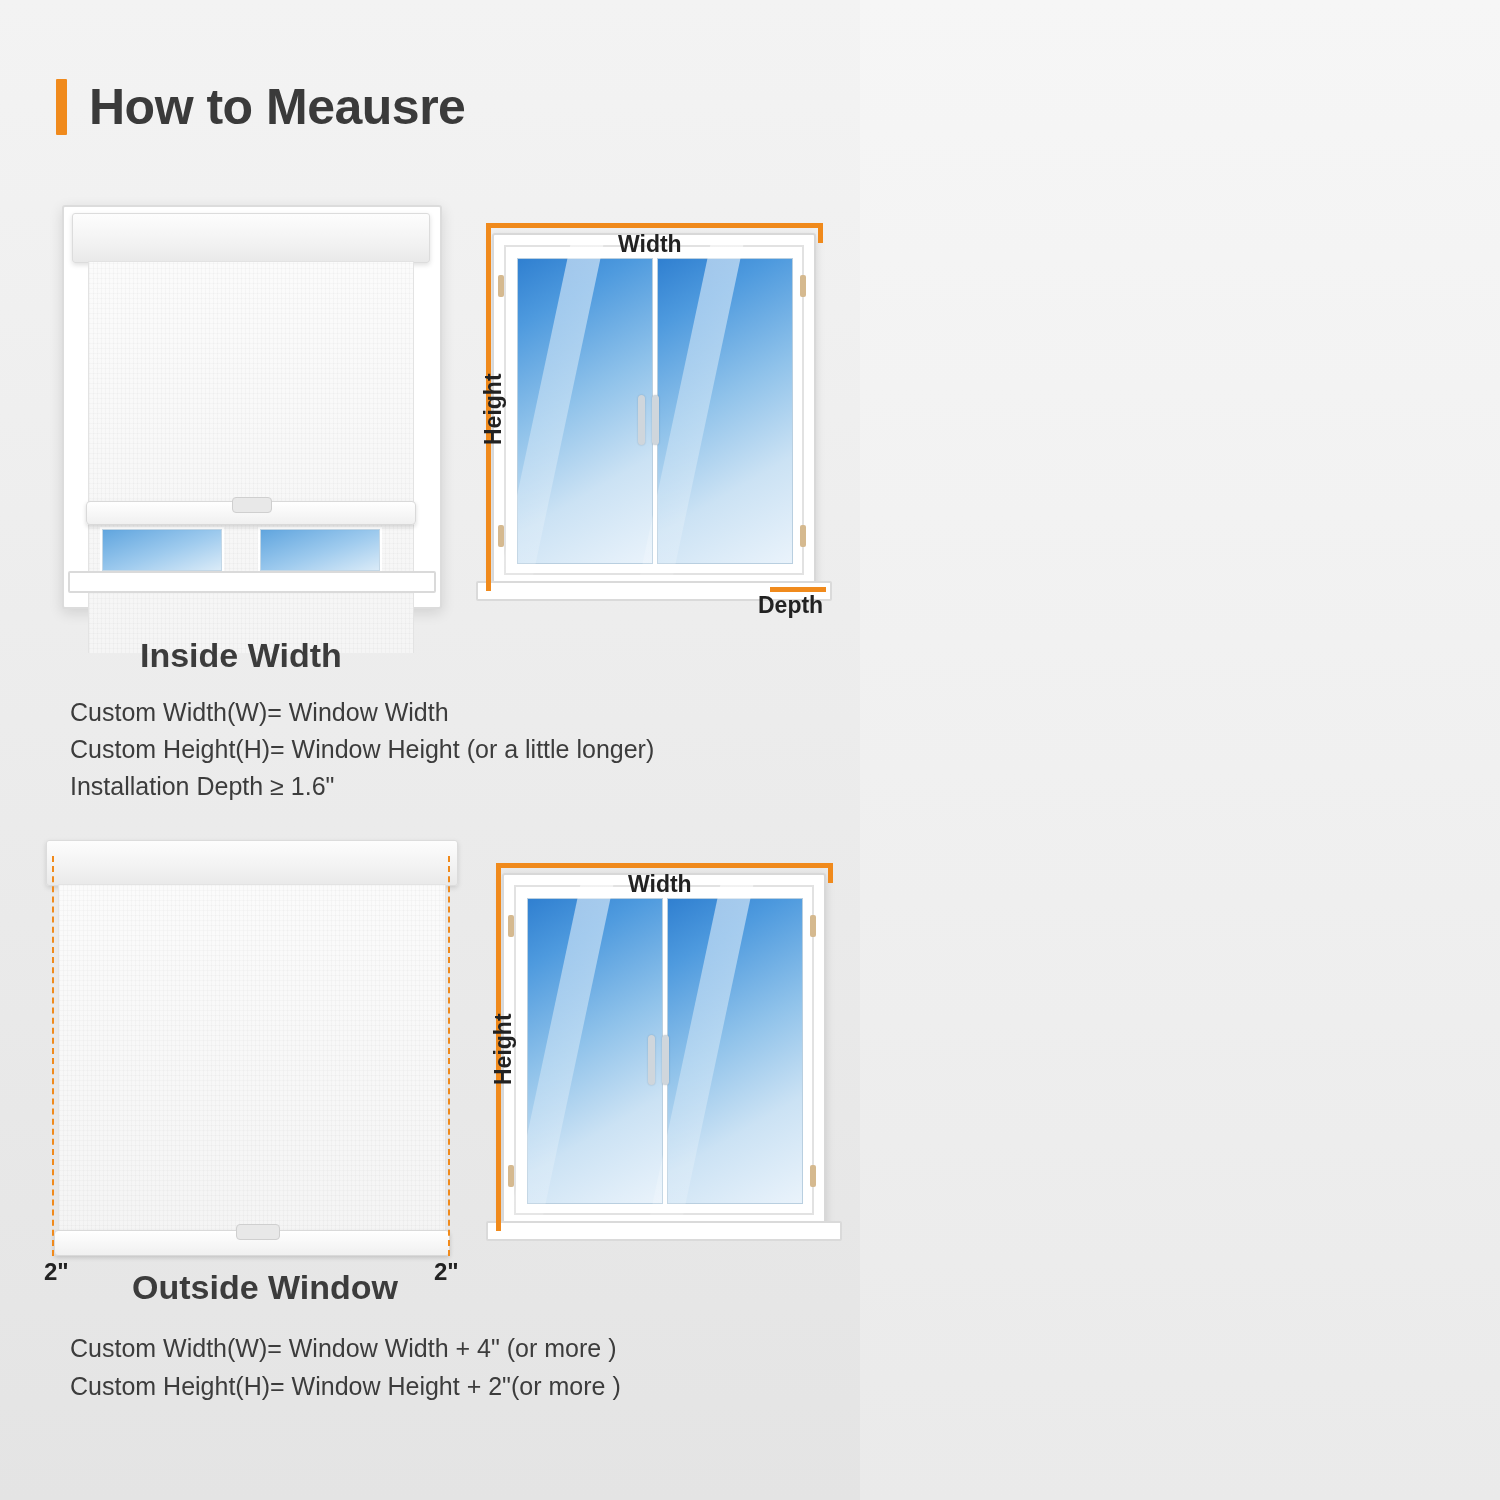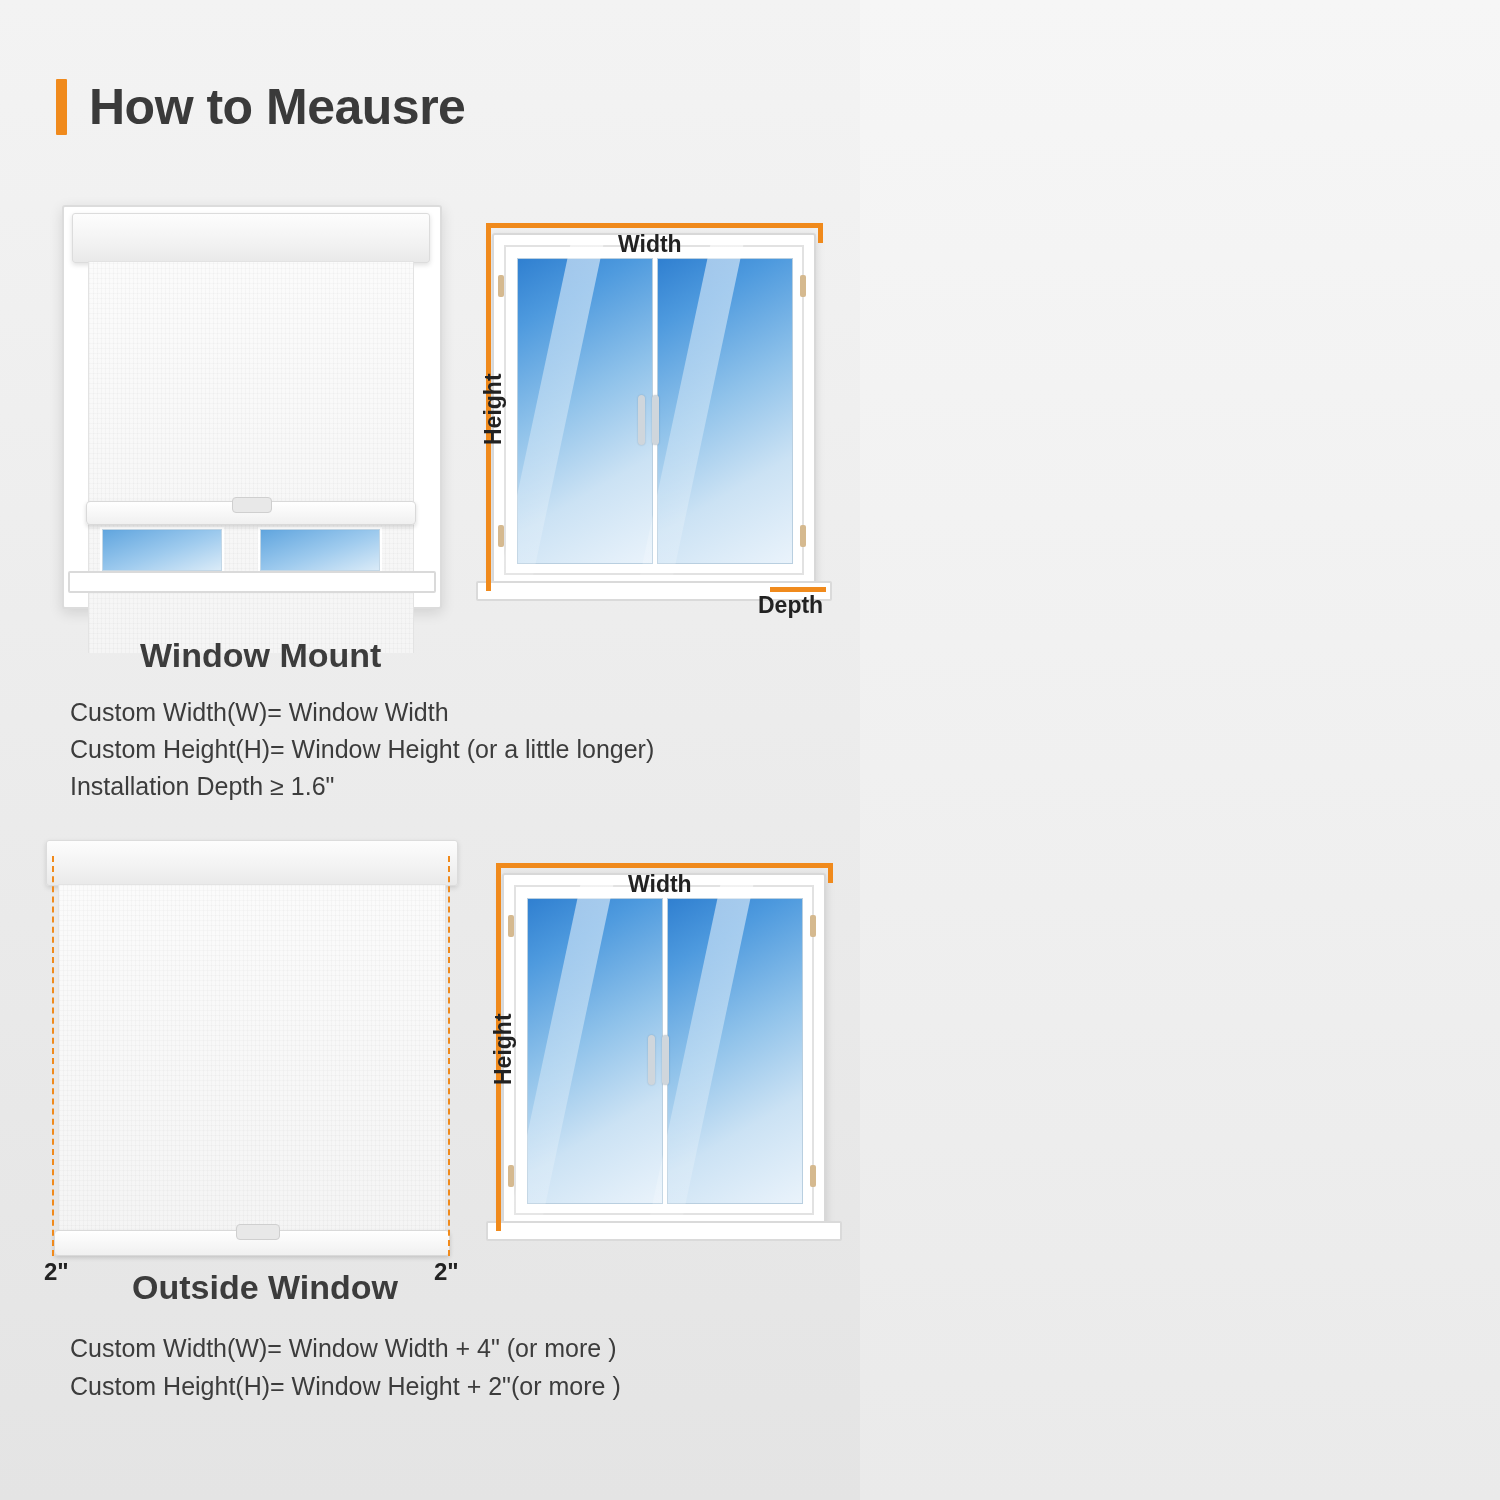--- a/index.html
+++ b/index.html
@@ -166,21 +166,21 @@
       <div class="mk mk-h" style="left:16px;top:18px;width:336px;"></div>
       <div class="mk mk-v" style="left:16px;top:18px;height:368px;"></div>
       <div class="mk mk-v" style="left:348px;top:18px;height:20px;"></div>
       <div class="mk mk-h" style="left:300px;top:382px;width:56px;"></div>
 
       <div class="dim-label" style="left:148px;top:26px;">Width</div>
       <div class="dim-label dim-vert" style="left:10px;top:240px;">Height</div>
       <div class="dim-label" style="left:288px;top:373px;margin-top:14px;">Depth</div>
     </div>
 
-    <div class="mount-label" style="left:140px;top:636px;">Window Mount</div>
+    <div class="mount-label" style="left:140px;top:636px;">Inside Width</div>
     <div class="spec-line" style="left:70px;top:698px;">Custom Width(W)= Window Width</div>
     <div class="spec-line" style="left:70px;top:735px;">Custom Height(H)= Window Height (or a little longer)</div>
     <div class="spec-line" style="left:70px;top:772px;">Installation Depth ≥ 1.6"</div>
 
     <div class="shade-box" style="left:44px;top:840px;width:420px;height:420px;">
       <div class="shade-head" style="left:2px;top:0;width:410px;height:44px;"></div>
       <div class="shade-fabric" style="left:14px;top:44px;width:386px;height:366px;"></div>
       <div class="shade-rail" style="left:10px;top:390px;width:394px;height:24px;"></div>
       <div class="shade-pull" style="left:192px;top:384px;width:42px;height:14px;border-radius:4px;"></div>
       <div class="dashed-v" style="left:8px;top:16px;height:400px;"></div>

